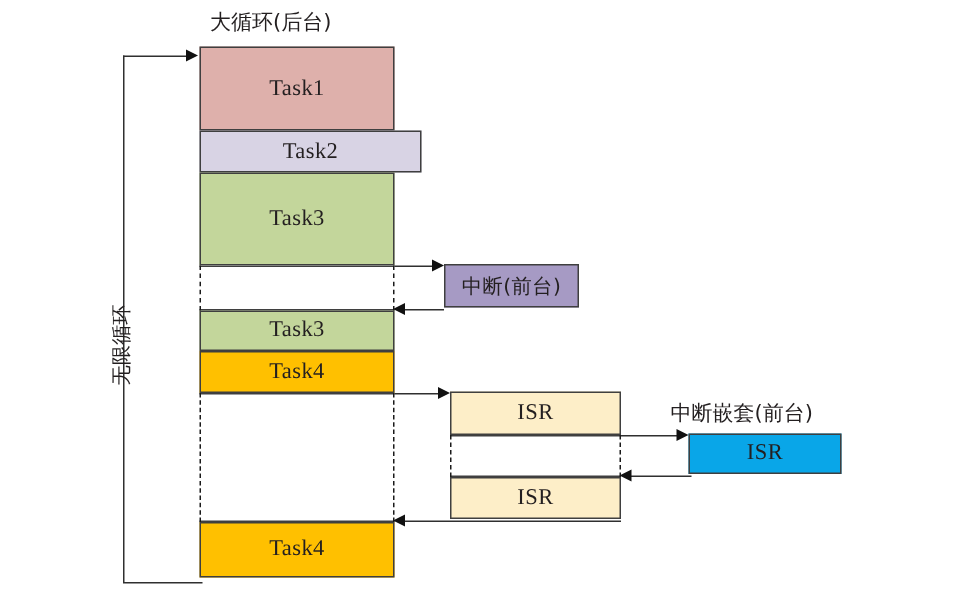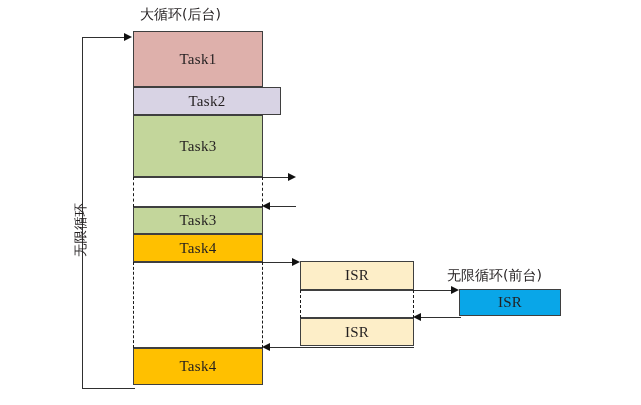--- a/index.html
+++ b/index.html
@@ -54,21 +54,21 @@
 </style>
 </head>
 <body>
 
 <div id="stage">
 
   <div class="label" style="left:140px;top:6px;text-align:center;">大循环(后台)</div>
 
   <div class="label" style="left:296px;top:163px;font-size:0;"></div>
 
-  <div class="label" style="left:447px;top:267px;">无限循环(前台)</div>
+  <div class="label" style="left:447px;top:267px;">中断嵌套(前台)</div>
 
   <div class="vline" style="left:82px;top:37px;height:351px;"></div>
   <div class="hline" style="left:82px;top:37px;width:43px;"></div>
   <div class="hline" style="left:82px;top:388px;width:53px;"></div>
   <div class="ar ar-r" style="left:124px;top:32.5px;"></div>
 
   <div class="vlabel" style="left:72px;top:257px;">无限循环</div>
 
   <div class="box" style="left:133px;top:31px;width:130px;height:56px;background:#deb0ab;text-align:right;">
     <span>Task1</span>
@@ -96,20 +96,23 @@
 
   <div class="box" style="left:133px;top:348px;width:130px;height:37px;background:#ffc000;">
     <span>Task4</span>
   </div>
 
   <div class="dashv" style="left:133px;top:177px;height:30px;"></div>
   <div class="dashv" style="left:262px;top:177px;height:30px;"></div>
   <div class="dashv" style="left:133px;top:262px;height:86px;"></div>
   <div class="dashv" style="left:262px;top:262px;height:86px;"></div>
 
+  <div class="box" style="left:296px;top:176px;width:90px;height:29px;background:#a69ac4;font-family:'DejaVu Sans',sans-serif;font-size:13.5px;">
+    <span>中断(前台)</span>
+  </div>
 
   <div class="hline" style="left:263px;top:177px;width:30px;"></div>
   <div class="ar ar-r" style="left:288px;top:172.5px;"></div>
 
   <div class="hline" style="left:269px;top:206px;width:27px;"></div>
   <div class="ar ar-l" style="left:262px;top:201.5px;"></div>
 
   <div class="box" style="left:300px;top:261px;width:114px;height:29px;background:#fdeec8;">
     <span>ISR</span>
   </div>

